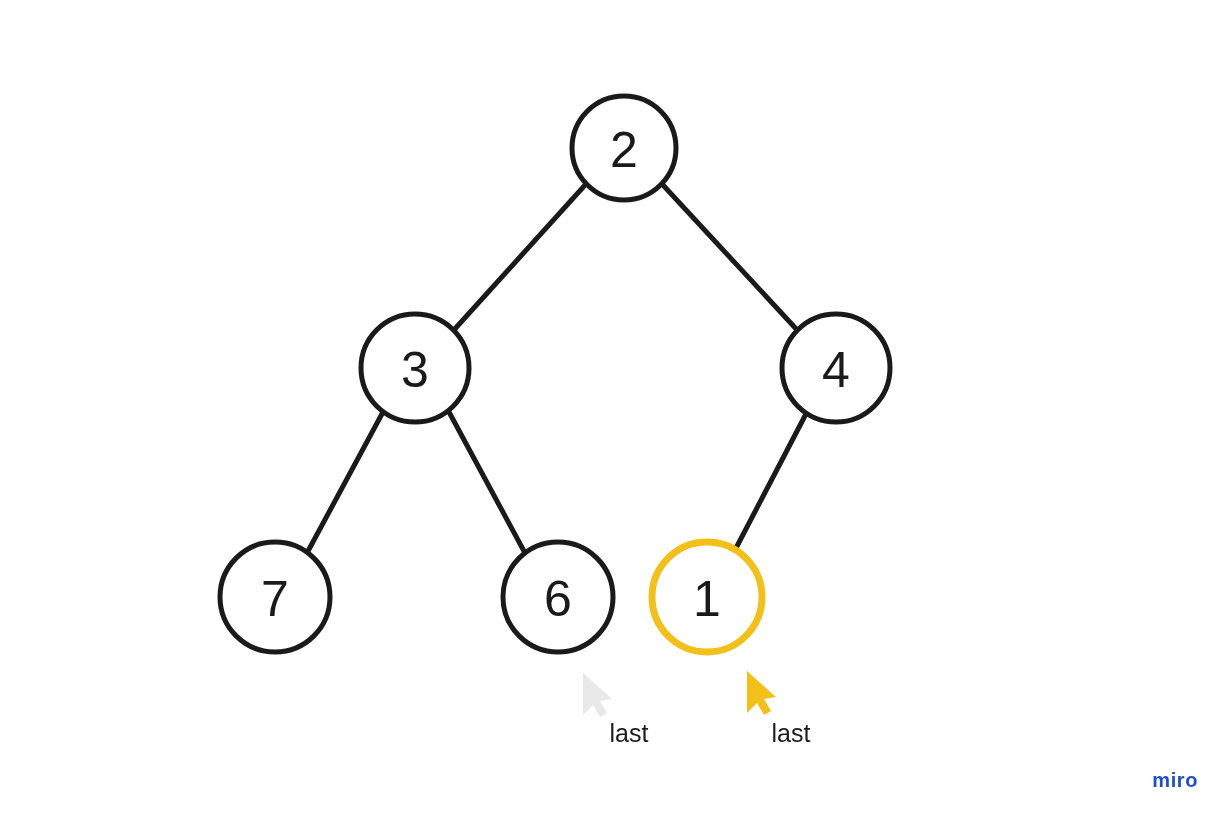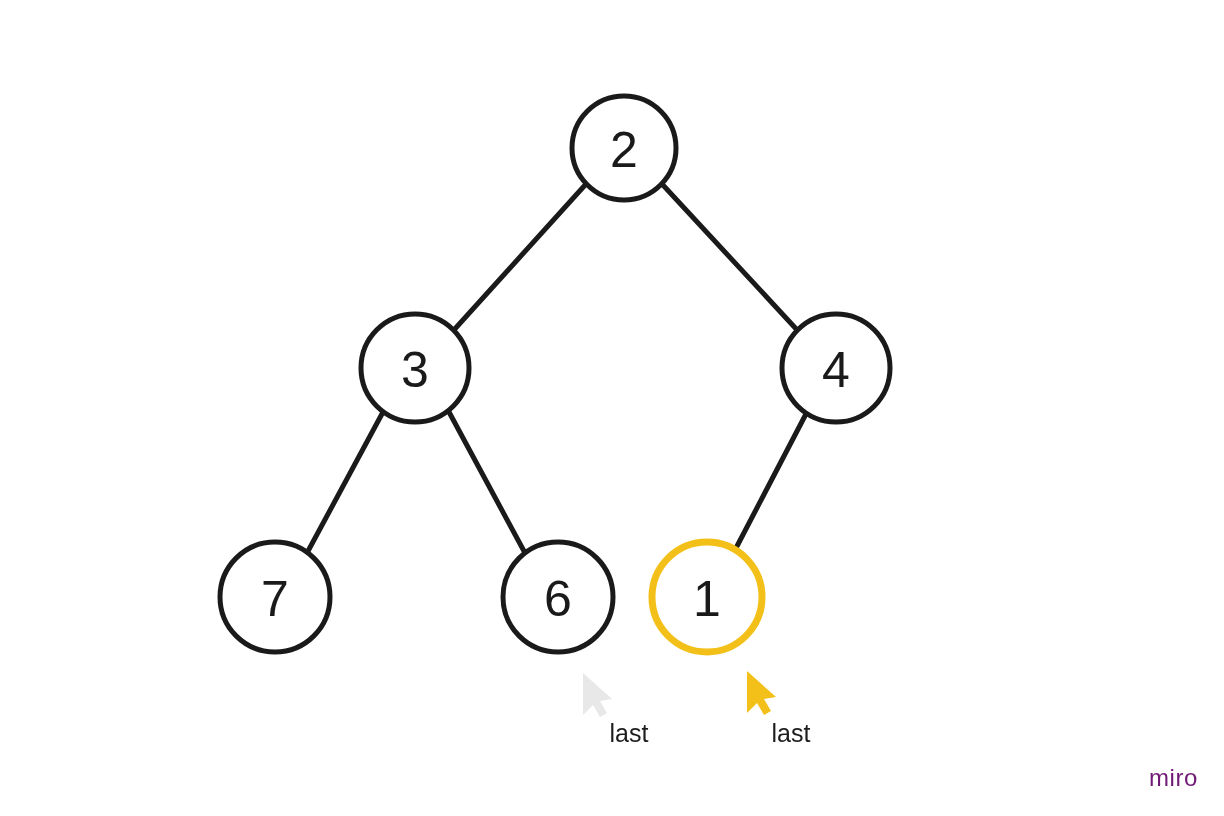--- a/index.html
+++ b/index.html
@@ -38,24 +38,24 @@
     font-weight: 400;
     fill: #1d1d1d;
     text-anchor: middle;
     dominant-baseline: central;
   }
   .watermark {
     position: absolute;
     right: 26px;
     bottom: 24px;
     font-family: "Liberation Sans", sans-serif;
-    font-size: 24px;
-    font-weight: 400;
+    font-size: 20px;
+    font-weight: 700;
     letter-spacing: 0.6px;
-    color: #701a75;
+    color: #1d4ed8;
     user-select: none;
   }
 </style>
 </head>
 <body>
 
 <div id="canvas">
 
   <svg id="tree-svg" viewBox="0 0 1224 816" xmlns="http://www.w3.org/2000/svg">
 

